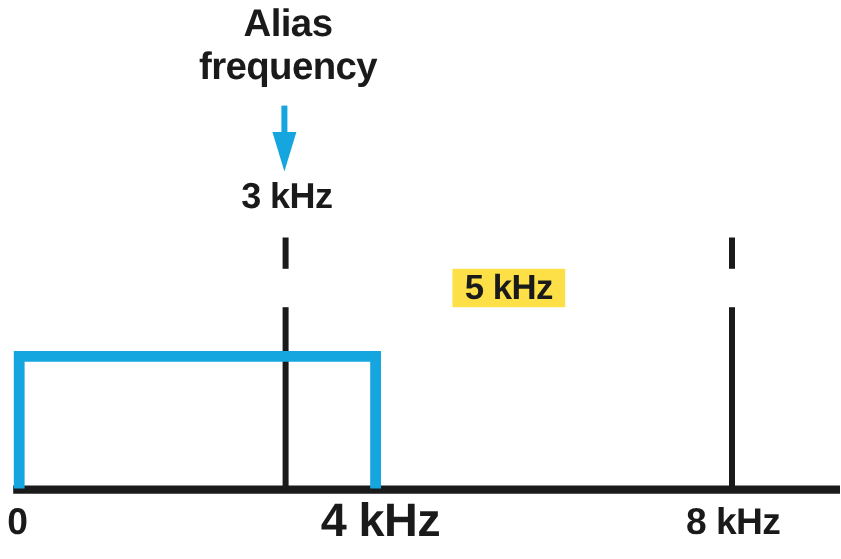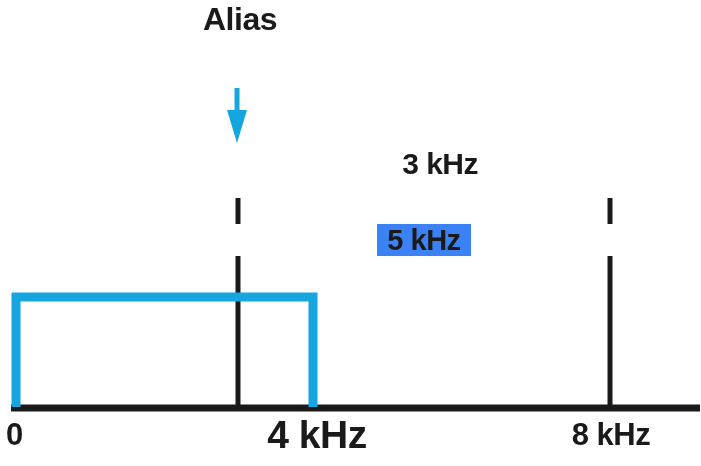--- a/index.html
+++ b/index.html
@@ -40,34 +40,34 @@
   #alias-line2 {
     left: 0; top: 38px;
     width: 480px;
     text-align: center;
     font-size: 32px;
     line-height: 34px;
   }
   #lbl-3khz {
     left: 0; top: 148px;
     width: 478px;
-    text-align: right;
+    text-align: center;
     font-size: 30px;
     line-height: 32px;
   }
   #lbl-5khz {
     left: 0; top: 224px;
     width: 848px;
     text-align: center;
     font-size: 29px;
     line-height: 32px;
     background: #ffffff;
   }
   #lbl-5khz span {
-    background: #3b82f6;
+    background: #fde047;
     padding: 0 10px;
   }
   #lbl-0 {
     left: 6px; top: 418px;
     font-size: 31px;
     line-height: 34px;
   }
   #lbl-4khz {
     left: 0; top: 418px;
     width: 634px;
@@ -105,20 +105,21 @@
 
     <g>
       <line x1="249" y1="242" x2="601" y2="242" stroke="#15A6E0" stroke-width="5"></line>
       <polygon points="240,242 275,231 275,253" fill="#15A6E0"></polygon>
       <polygon points="610,242 575,231 575,253" fill="#15A6E0"></polygon>
     </g>
   </svg>
 
   <div class="lbl" id="alias-line1">Alias</div>
 
+  <div class="lbl" id="alias-line2">frequency</div>
 
   <div class="lbl" id="lbl-3khz">3 kHz</div>
 
   <div class="lbl" id="lbl-5khz"><span>5 kHz</span></div>
 
   <div class="lbl" id="lbl-0">0</div>
 
   <div class="lbl" id="lbl-4khz">4 kHz</div>
 
   <div class="lbl" id="lbl-8khz">8 kHz</div>

